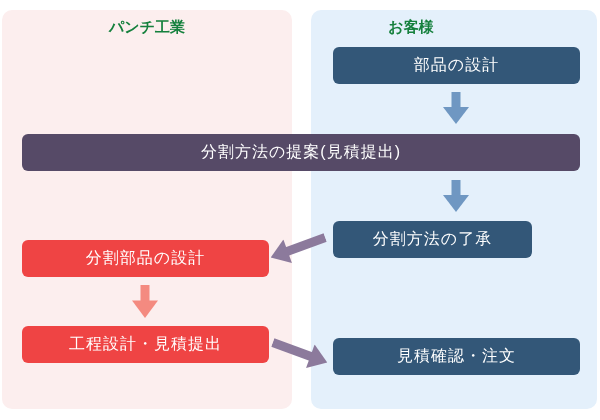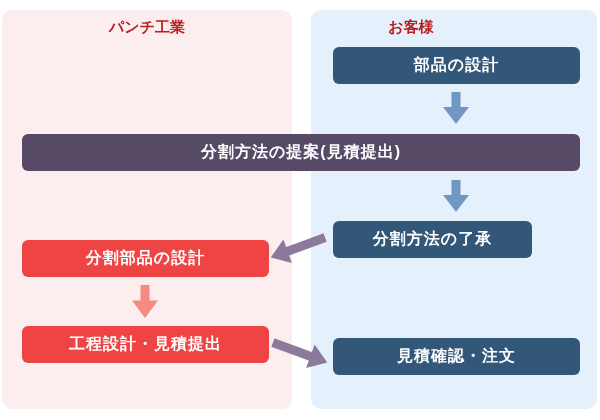--- a/index.html
+++ b/index.html
@@ -5,29 +5,29 @@
   html, body { margin: 0; padding: 0; background: #ffffff; }
   body { font-family: "Liberation Sans", "DejaVu Sans", sans-serif; }
   .stage { position: relative; width: 600px; height: 420px; background: #ffffff; overflow: hidden; }
 
   .panel { position: absolute; top: 10px; height: 399px; border-radius: 10px; }
   .panel.pink { left: 2px;   width: 290px; background: #fceeee; }
   .panel.blue { left: 311px; width: 286px; background: #e4f0fb; }
 
   .lane-header {
     position: absolute; top: 17px; height: 20px; line-height: 20px;
-    font-size: 15px; font-weight: bold; color: #b91c1c; text-align: center;
+    font-size: 15px; font-weight: bold; color: #15803d; text-align: center;
   }
   .lane-header.left  { left: 2px;   width: 290px; }
   .lane-header.right { left: 294px; width: 234px; }
 
   .node {
     position: absolute; height: 37px; border-radius: 6px;
     display: flex; align-items: center; justify-content: center;
-    color: #ffffff; font-weight: bold; font-size: 16px; letter-spacing: 1px;
+    color: #ffffff; font-weight: normal; font-size: 16px; letter-spacing: 1px;
     box-sizing: border-box;
   }
   .node.navy   { background: #335778; }
   .node.purple { background: #564a67; }
   .node.red    { background: #ef4444; }
 
   .n-parts-design  { left: 333px; top: 47px;  width: 247px; }
   .n-proposal      { left: 22px;  top: 134px; width: 558px; }
   .n-approval      { left: 333px; top: 221px; width: 199px; }
   .n-split-design  { left: 22px;  top: 240px; width: 247px; }

